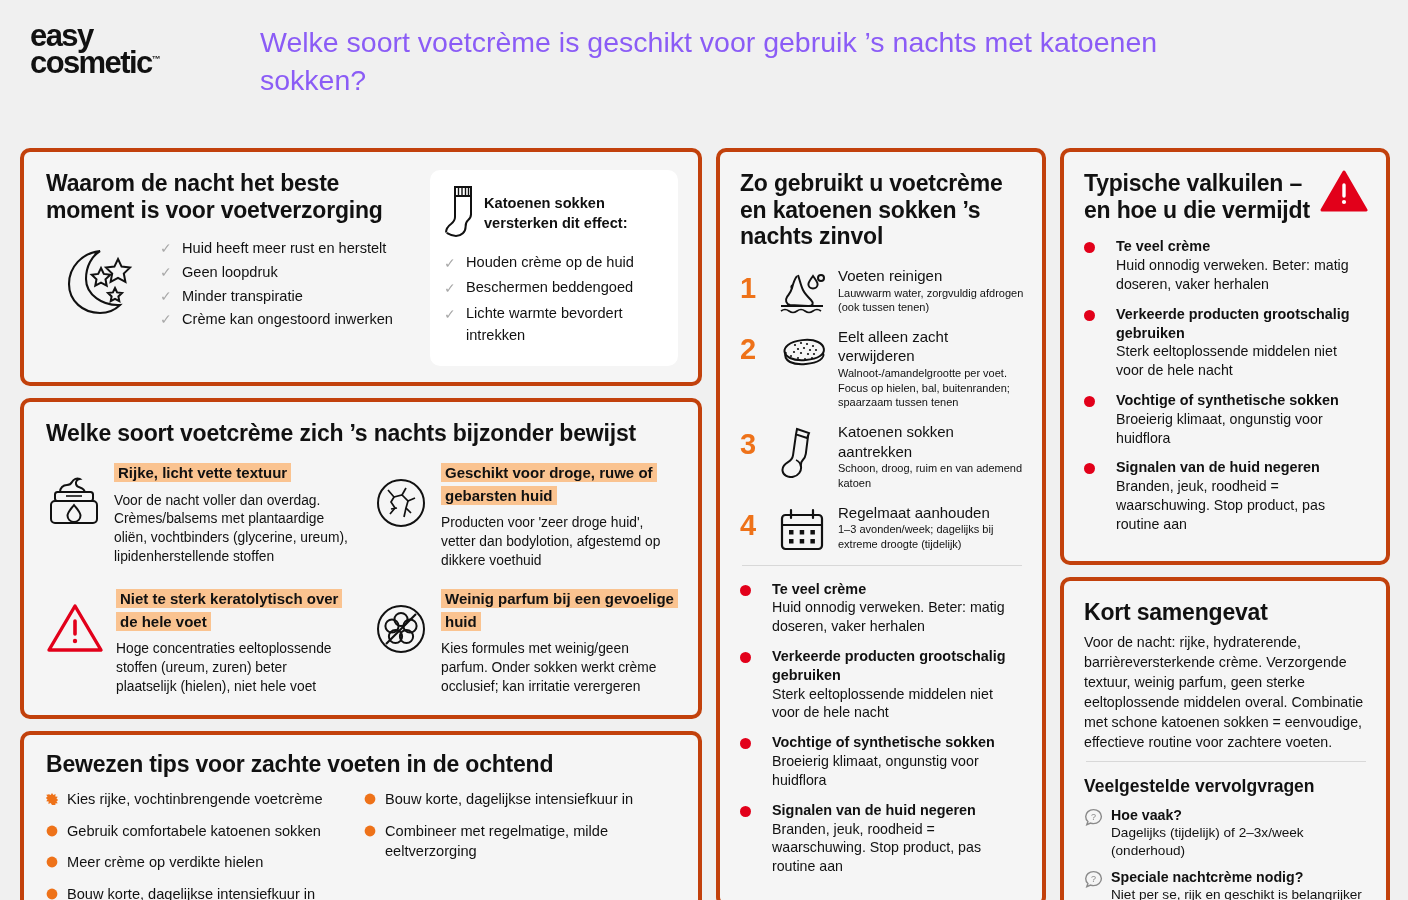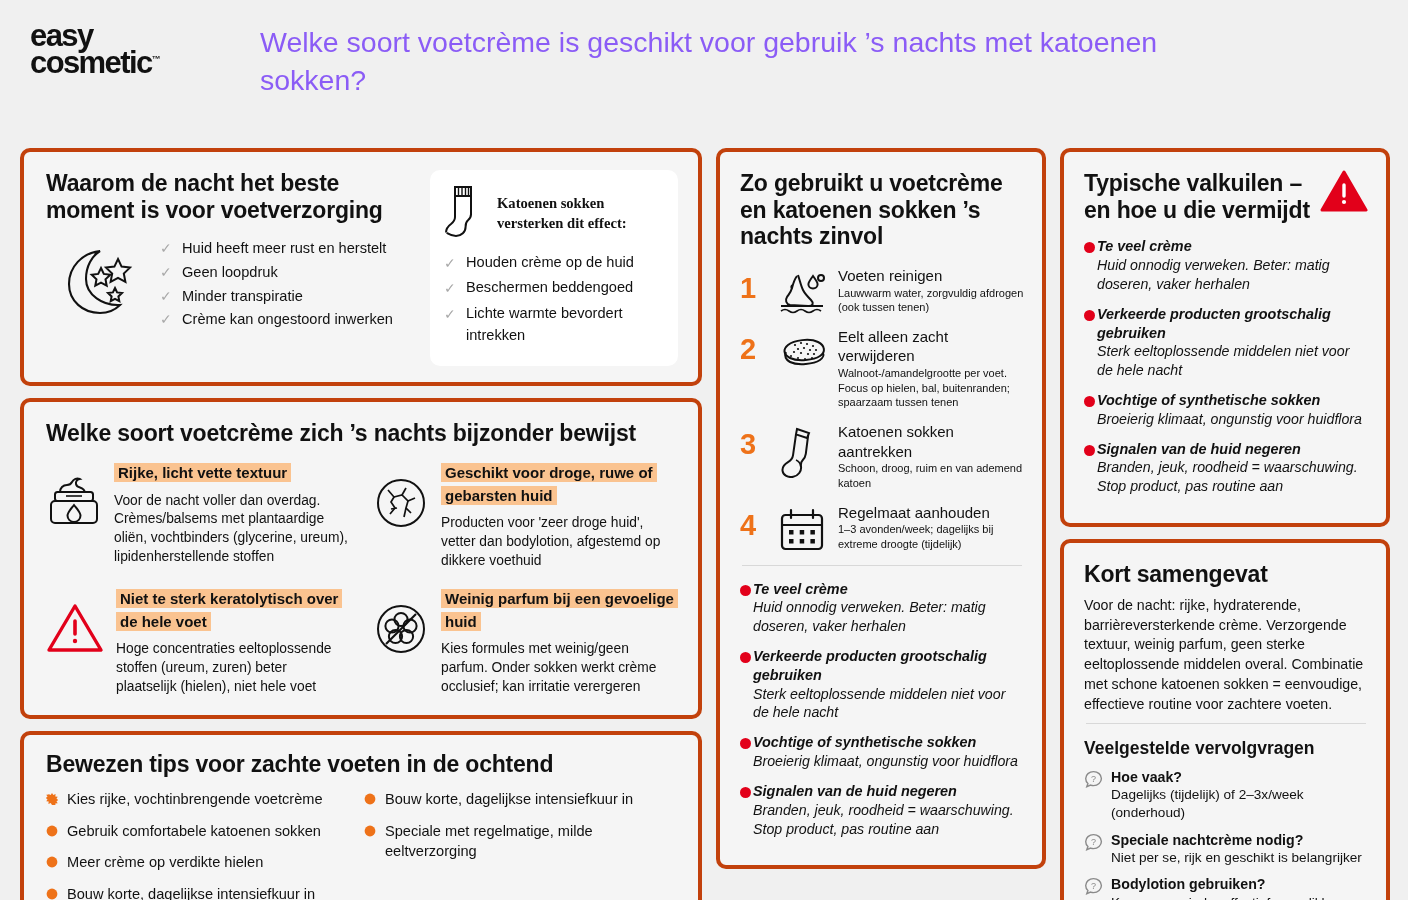--- a/index.html
+++ b/index.html
@@ -39,21 +39,21 @@
   .card1 { padding: 18px 20px 16px 22px; display: flex; gap: 14px; }
   .card1-left { flex: 1 1 auto; }
   .card1-left h2 { max-width: 360px; }
   .night-row { display: flex; align-items: flex-start; gap: 10px; margin-top: 14px; }
   .moon-wrap { flex: 0 0 104px; display:flex; align-items:center; justify-content:center; padding-top: 4px; }
   ul.checks { list-style: none; }
   ul.checks li { display: flex; gap: 9px; align-items: flex-start; font-size: 14.6px; line-height: 1.62; }
   .chk { flex: 0 0 13px; color: #a8a8a8; font-size: 14px; line-height: 1.6; }
 
   .sockbox { flex: 0 0 248px; background: #fff; border-radius: 10px; padding: 14px 14px 16px 14px; }
-  .sockbox-head { display: flex; gap: 17px; align-items: flex-start; font-family: Liberation Serif, serif; }
+  .sockbox-head { display: flex; gap: 4px; align-items: flex-start; }
   .sockbox-head .t { font-size: 14.6px; font-weight: 700; line-height: 1.34; padding-top: 10px; }
   .sockbox ul.checks { margin-top: 12px; }
   .sockbox ul.checks li { font-size: 14.6px; line-height: 1.5; margin-bottom: 3px; }
 
   
   .card2 { padding: 18px 20px 18px 22px; }
   .grid2 { display: grid; grid-template-columns: 1fr 1fr; gap: 18px 22px; margin-top: 16px; }
   .feat { display: flex; gap: 12px; align-items: flex-start; }
   .feat-ico { flex: 0 0 56px; display: flex; align-items: flex-start; justify-content: center; padding-top: 14px; }
   .feat-body { flex: 1 1 auto; }
@@ -71,21 +71,21 @@
   .steps { margin-top: 16px; }
   .step { display: flex; gap: 8px; align-items: flex-start; margin-bottom: 12px; }
   .step-num { flex: 0 0 26px; font-size: 29px; font-weight: 700; color: #ee7219; line-height: 1; padding-top: 8px; }
   .step-ico { flex: 0 0 56px; display: flex; align-items: flex-start; justify-content: center; padding-top: 4px; }
   .step-body { flex: 1 1 auto; }
   .step-t { font-size: 15px; font-weight: 400; line-height: 1.3; }
   .step-d { font-size: 11px; line-height: 1.34; }
   .divider { height: 1px; background: #d8d8d8; margin: 8px 2px 14px 2px; }
 
   ul.redlist { list-style: none; }
-  ul.redlist li { display: flex; gap: 2px; align-items: flex-start; margin-bottom: 11px; font-style: italic; }
+  ul.redlist li { display: flex; gap: 21px; align-items: flex-start; margin-bottom: 11px; }
   .dot { flex: 0 0 11px; width: 11px; height: 11px; border-radius: 50%; background: #e2001a; margin-top: 5px; }
   .rl-t { font-size: 14.4px; font-weight: 700; line-height: 1.3; }
   .rl-d { font-size: 14.2px; line-height: 1.33; }
 
   
   .card5 { padding: 18px 18px 16px 20px; }
   .card5-head { display: flex; align-items: flex-start; justify-content: space-between; gap: 8px; }
   .card5-head h2 { max-width: 250px; }
   .card5 ul.redlist { margin-top: 14px; }
 
@@ -297,21 +297,21 @@
                   </svg>
                 </span>
                 <span>Bouw korte, dagelijkse intensiefkuur in</span>
               </div>
             <div class="tip">
                 <span class="burst">
                   <svg width="12" height="12" viewBox="0 0 12 12">
                     <circle cx="6" cy="6" r="5.4" fill="#ee7219"></circle>
                   </svg>
                 </span>
-                <span>Speciale met regelmatige, milde eeltverzorging</span>
+                <span>Combineer met regelmatige, milde eeltverzorging</span>
               </div>
           </div>
         </div>
       </div>
     </div>
 
     <div class="col-mid">
       <div class="card card4">
         <h2 class="card-title">Zo gebruikt u voetcrème en katoenen sokken ’s nachts zinvol</h2>
         <div class="steps">

